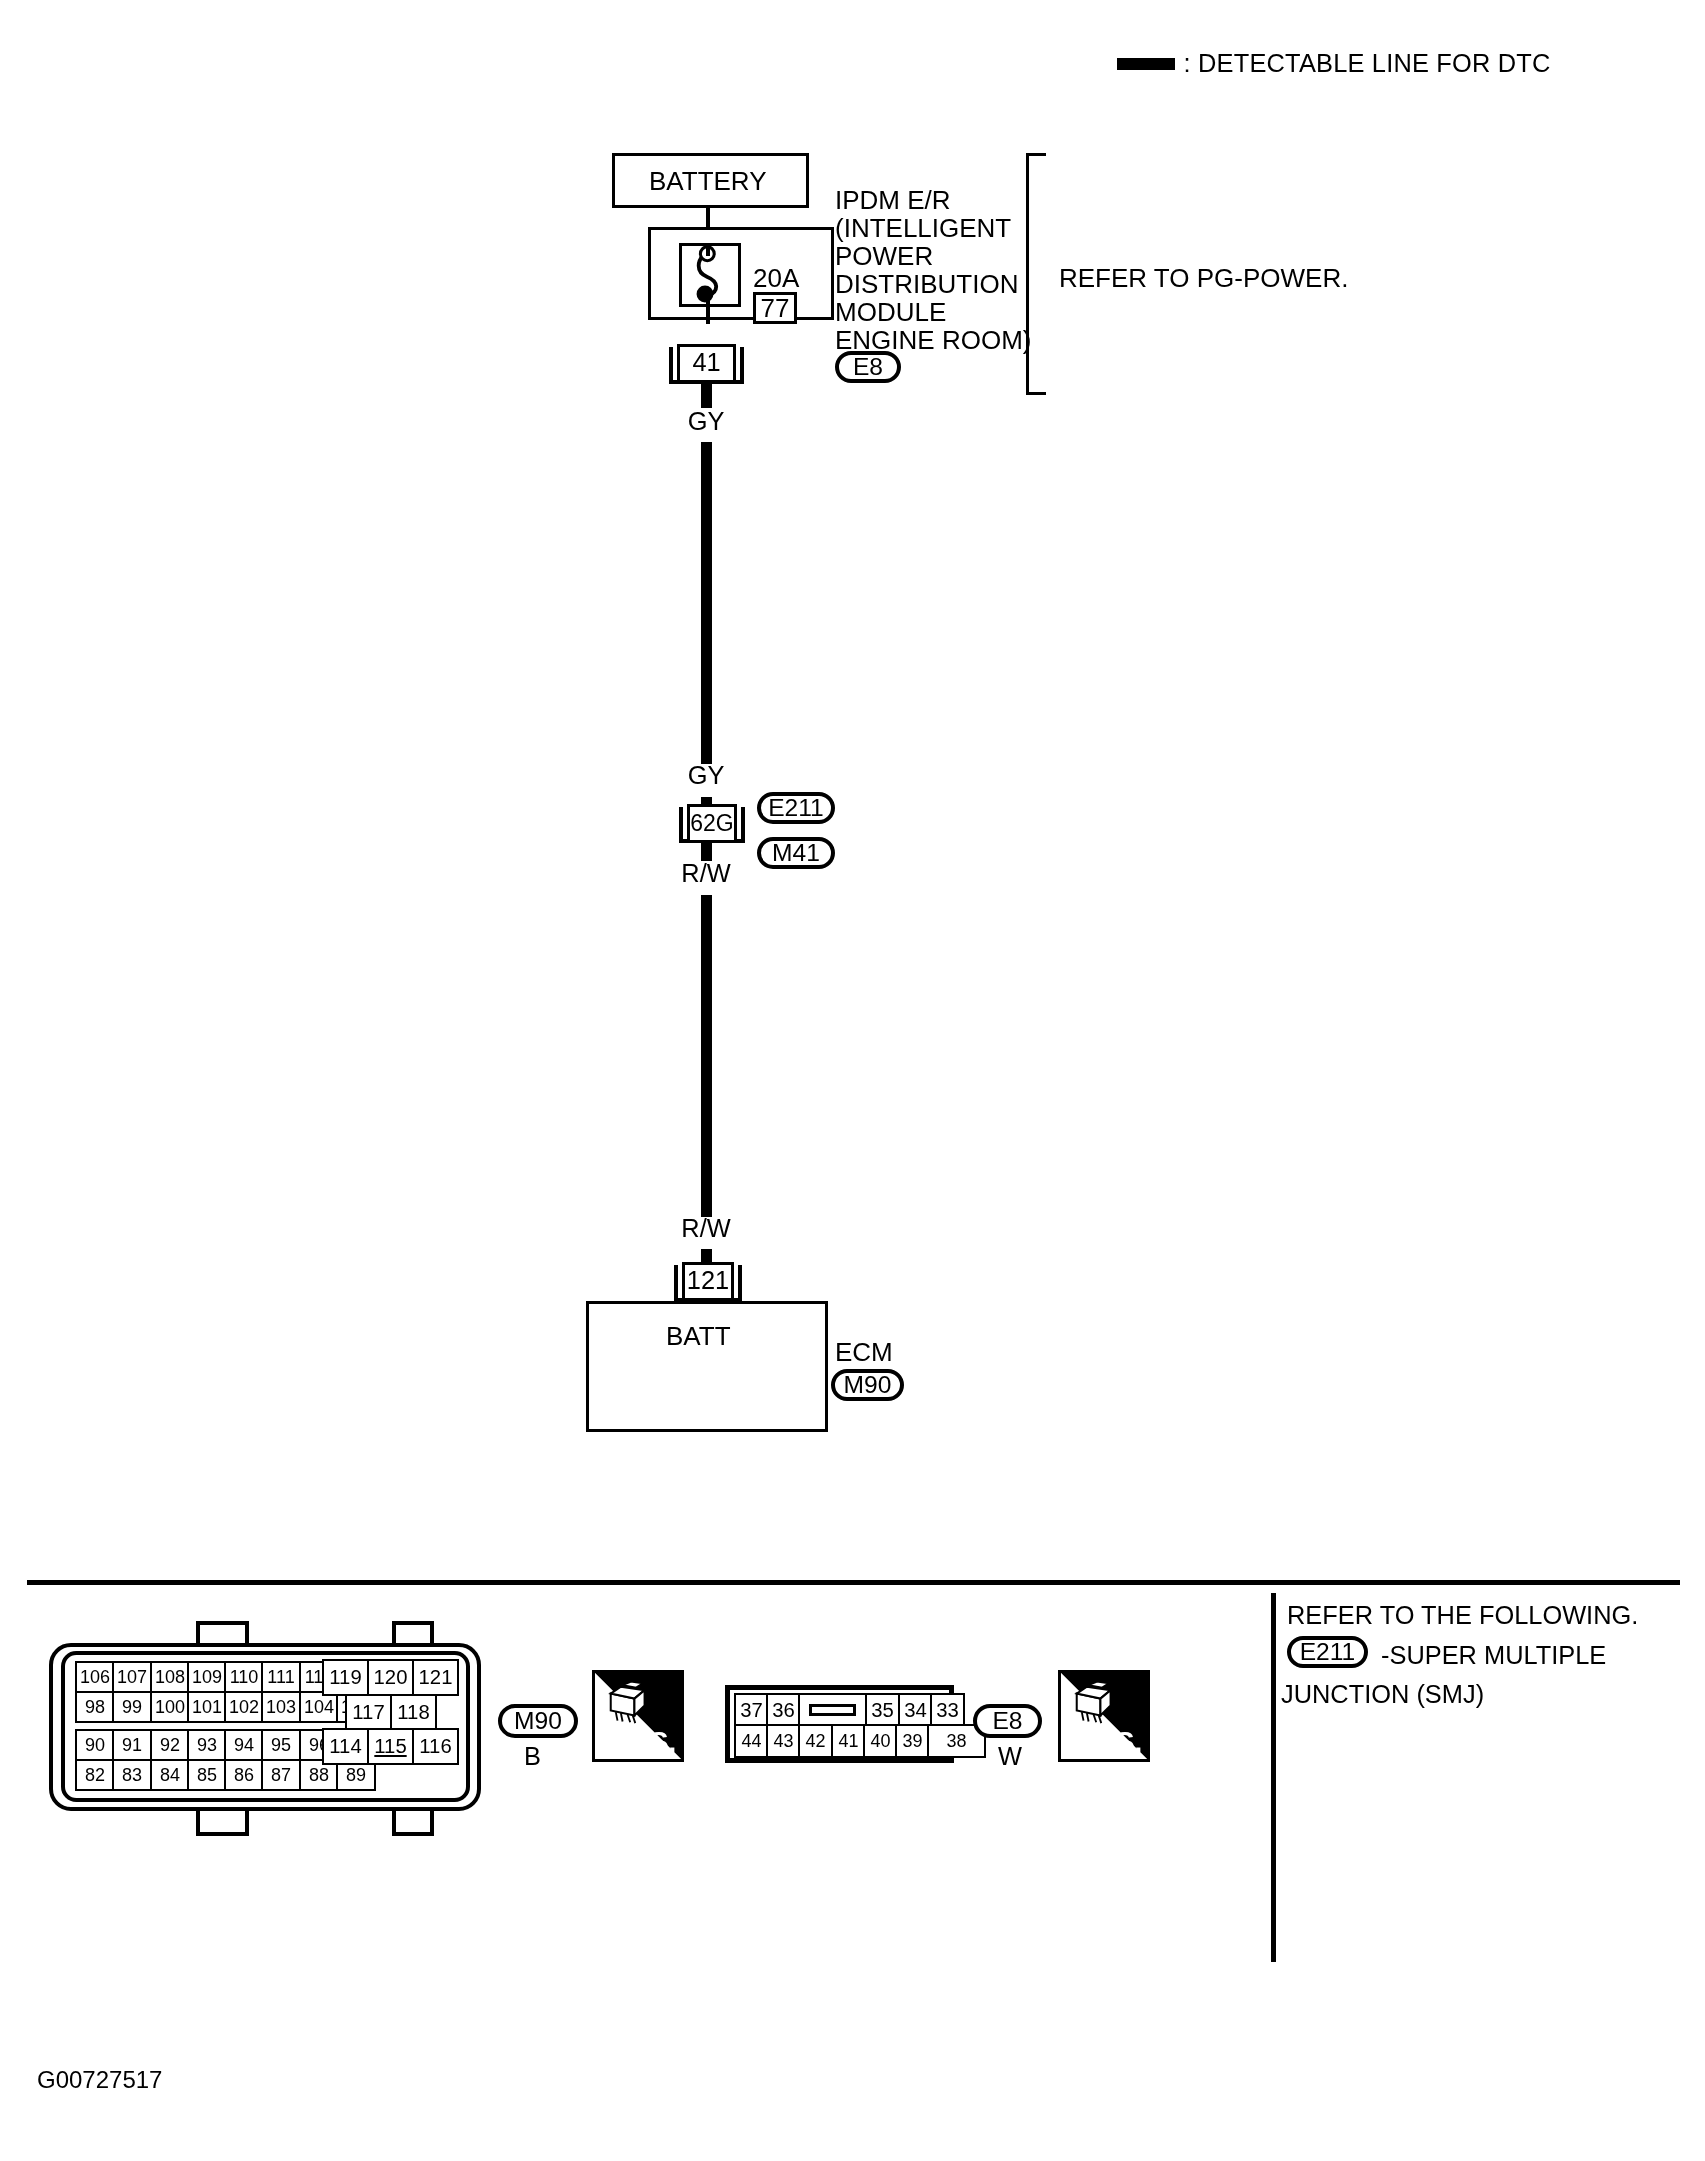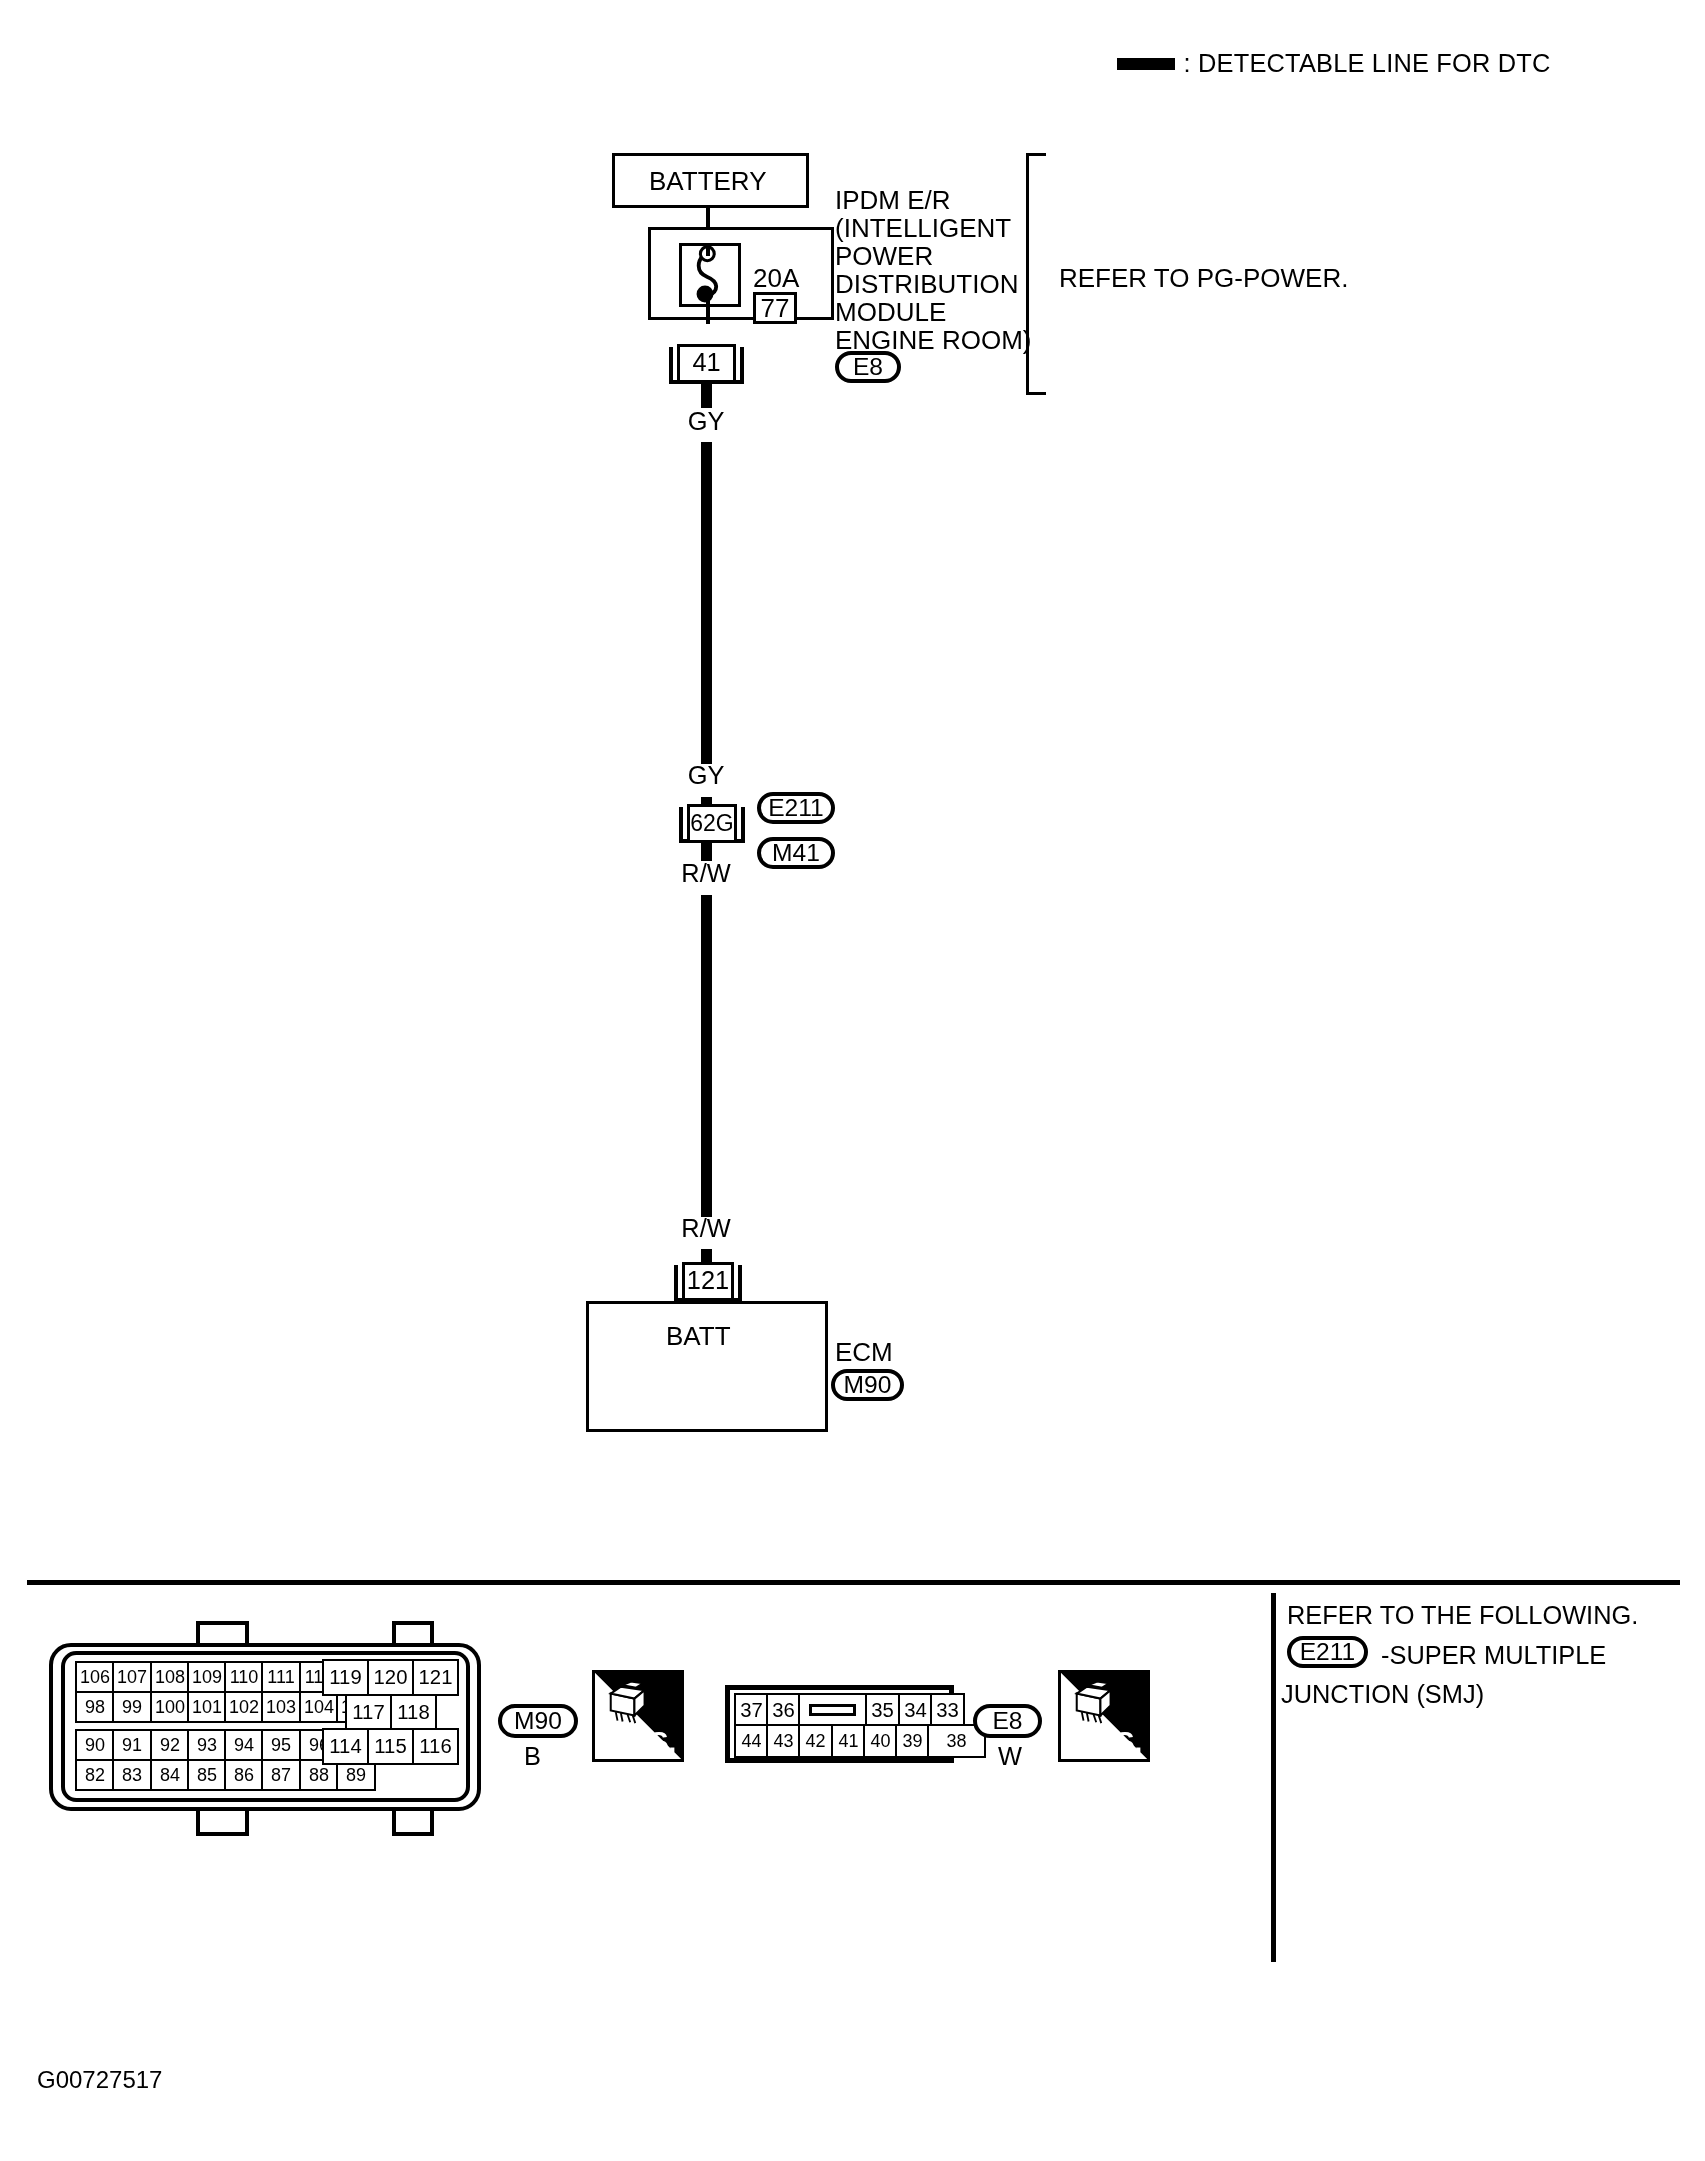--- a/index.html
+++ b/index.html
@@ -384,21 +384,21 @@
       <div class="cell small" style="left: 261px; top: 30px; width: 40px; height: 32px;">89</div>
     </div>
 
   <div class="cellgrid" id="m90-right" style="left:322px; top:1659px;">
       <div class="cell" style="left: 0px; top: 0px; width: 47px; height: 37px;">119</div>
       <div class="cell" style="left: 45px; top: 0px; width: 47px; height: 37px;">120</div>
       <div class="cell" style="left: 90px; top: 0px; width: 47px; height: 37px;">121</div>
       <div class="cell" style="left: 23px; top: 35px; width: 47px; height: 37px;">117</div>
       <div class="cell" style="left: 68px; top: 35px; width: 47px; height: 37px;">118</div>
       <div class="cell" style="left: 0px; top: 69px; width: 47px; height: 37px;">114</div>
-      <div class="cell" style="left: 45px; top: 69px; width: 47px; height: 37px;">115</div>
+      <div class="cell" style="left: 45px; top: 69px; width: 47px; height: 37px; text-decoration: underline;">115</div>
       <div class="cell" style="left: 90px; top: 69px; width: 47px; height: 37px;">116</div>
     </div>
 
   <div class="oval" style="left:498px; top:1704px; width:80px; height:34px;">M90</div>
   <div class="box-label" style="left:524px; top:1742px; font-size:25.4px;">B</div>
 
   <div class="hs" style="left:592px; top:1670px;">
     <div class="tri"></div>
     <svg class="conn-glyph" width="53" height="44" viewBox="0 0 62 52">
       <path d="M10 16 L10 36 L38 42 L38 22 Z" fill="#fff" stroke="#000" stroke-width="2.4"></path>

